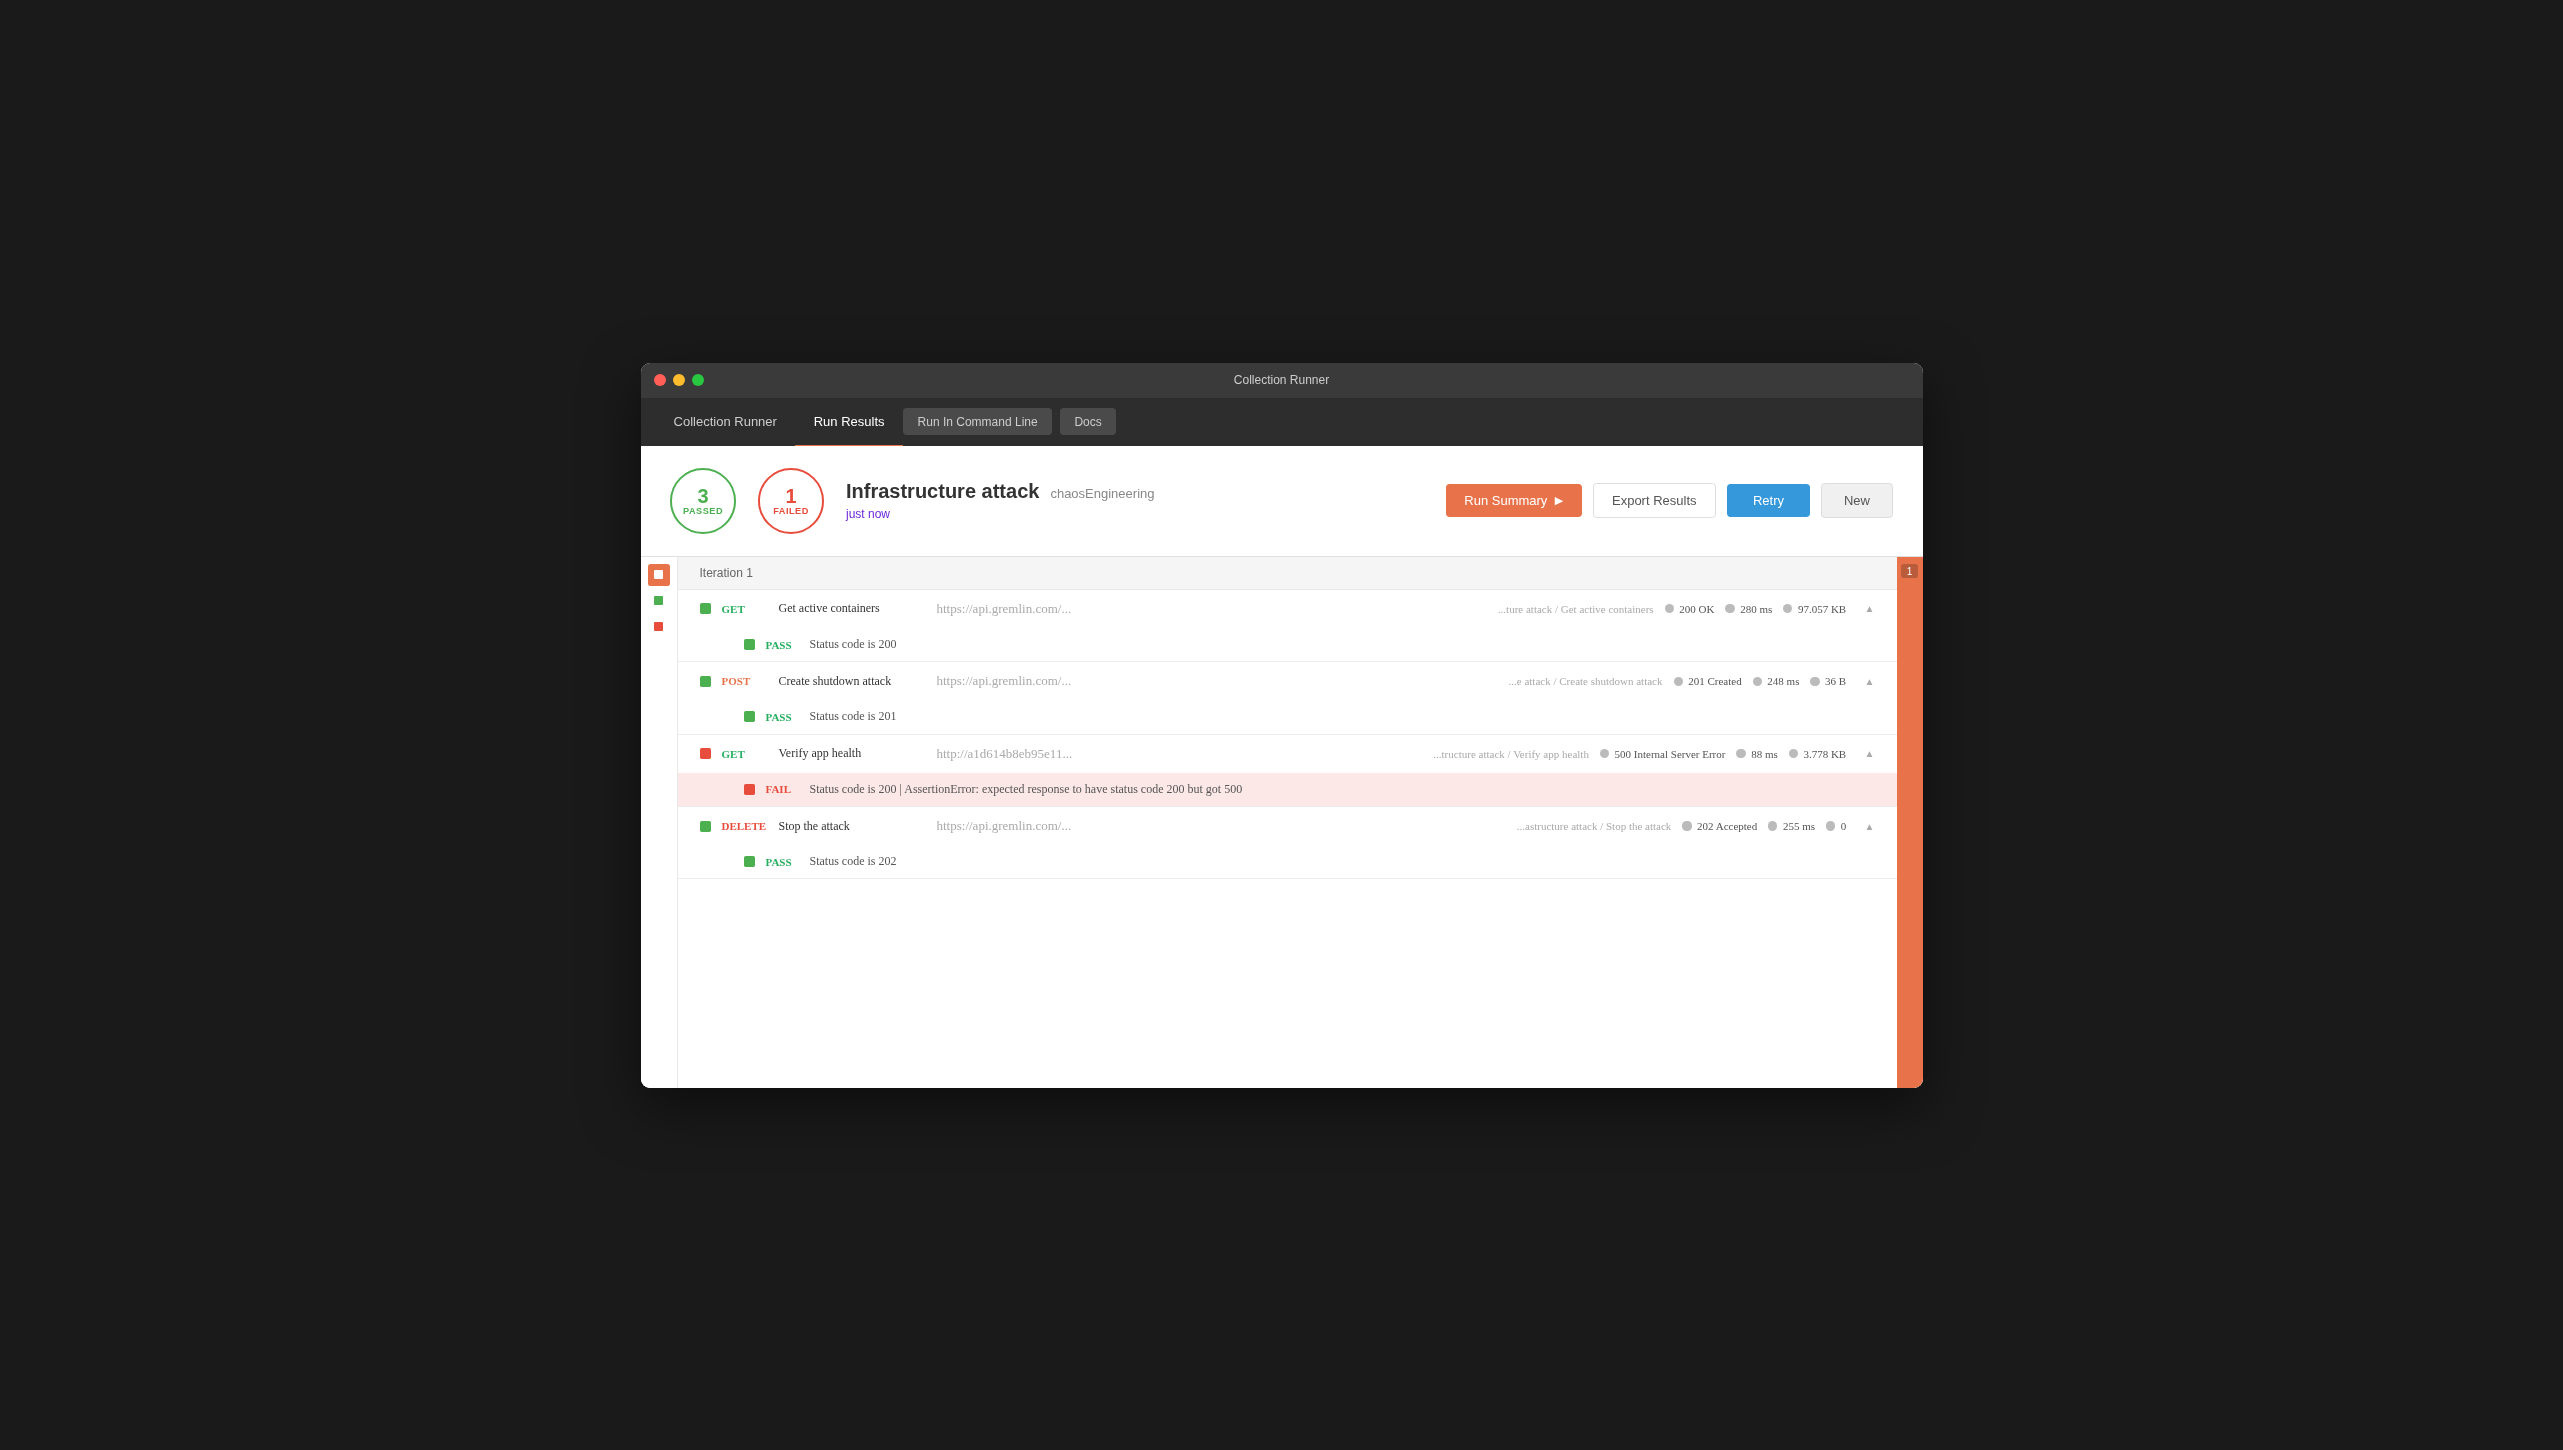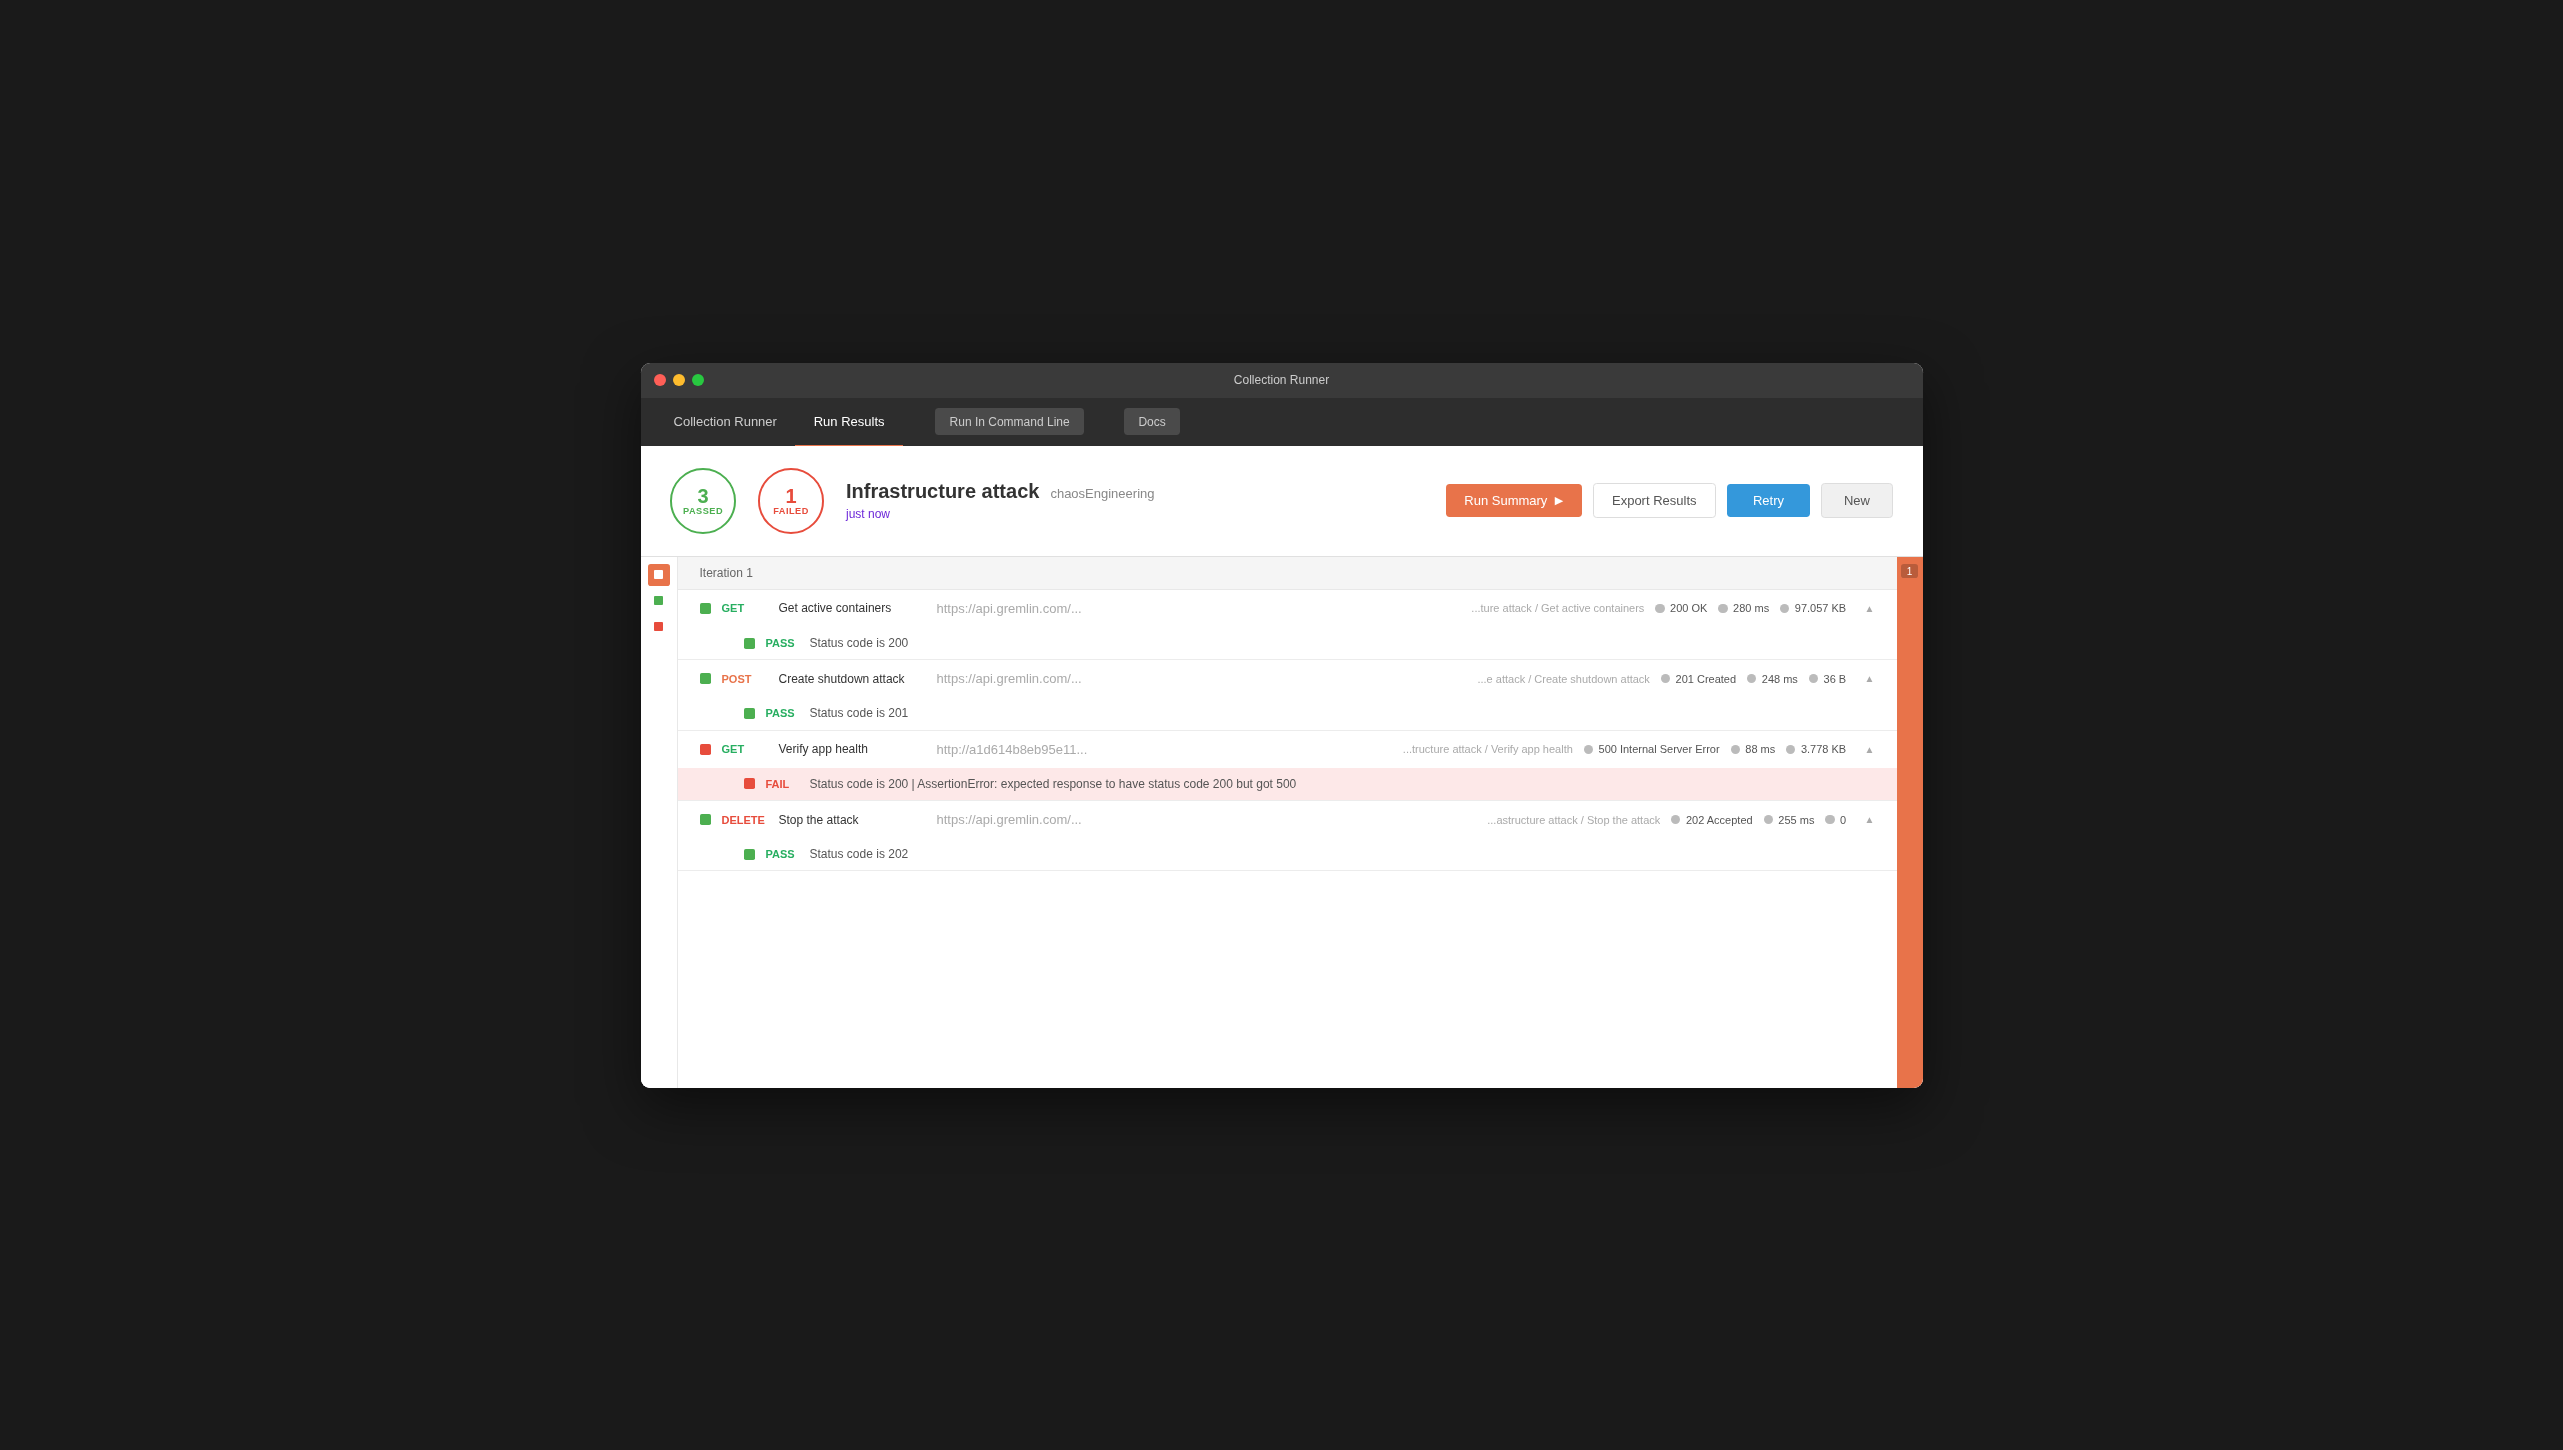--- a/index.html
+++ b/index.html
@@ -111,21 +111,20 @@
       gap: 7.4px;
     }
     .nav-btn {
       background: #4a4a4a;
       color: #ccc;
       border: none;
       padding: 6.4px 14.7px;
       border-radius: 3.7px;
       font-size: 12px;
       cursor: pointer;
-      margin-left: 32px;
     }
     
     .main-content {
       flex: 1;
       background: #f5f5f5;
       overflow: hidden;
       display: flex;
       flex-direction: column;
     }
     
@@ -252,20 +251,21 @@
       background: #f5f5f5;
       padding: 9.2px 22px;
       font-size: 12px;
       color: #666;
       font-weight: 500;
       border-bottom: 0.9px solid #e8e8e8;
     }
     
     .request-group {
       border-bottom: 0.9px solid #ececec;
+      font-family: Liberation Serif, serif;
     }
     .request-row {
       display: flex;
       align-items: center;
       padding: 11px 22px;
       gap: 11px;
       cursor: pointer;
     }
     .req-status-dot {
       width: 11px;

